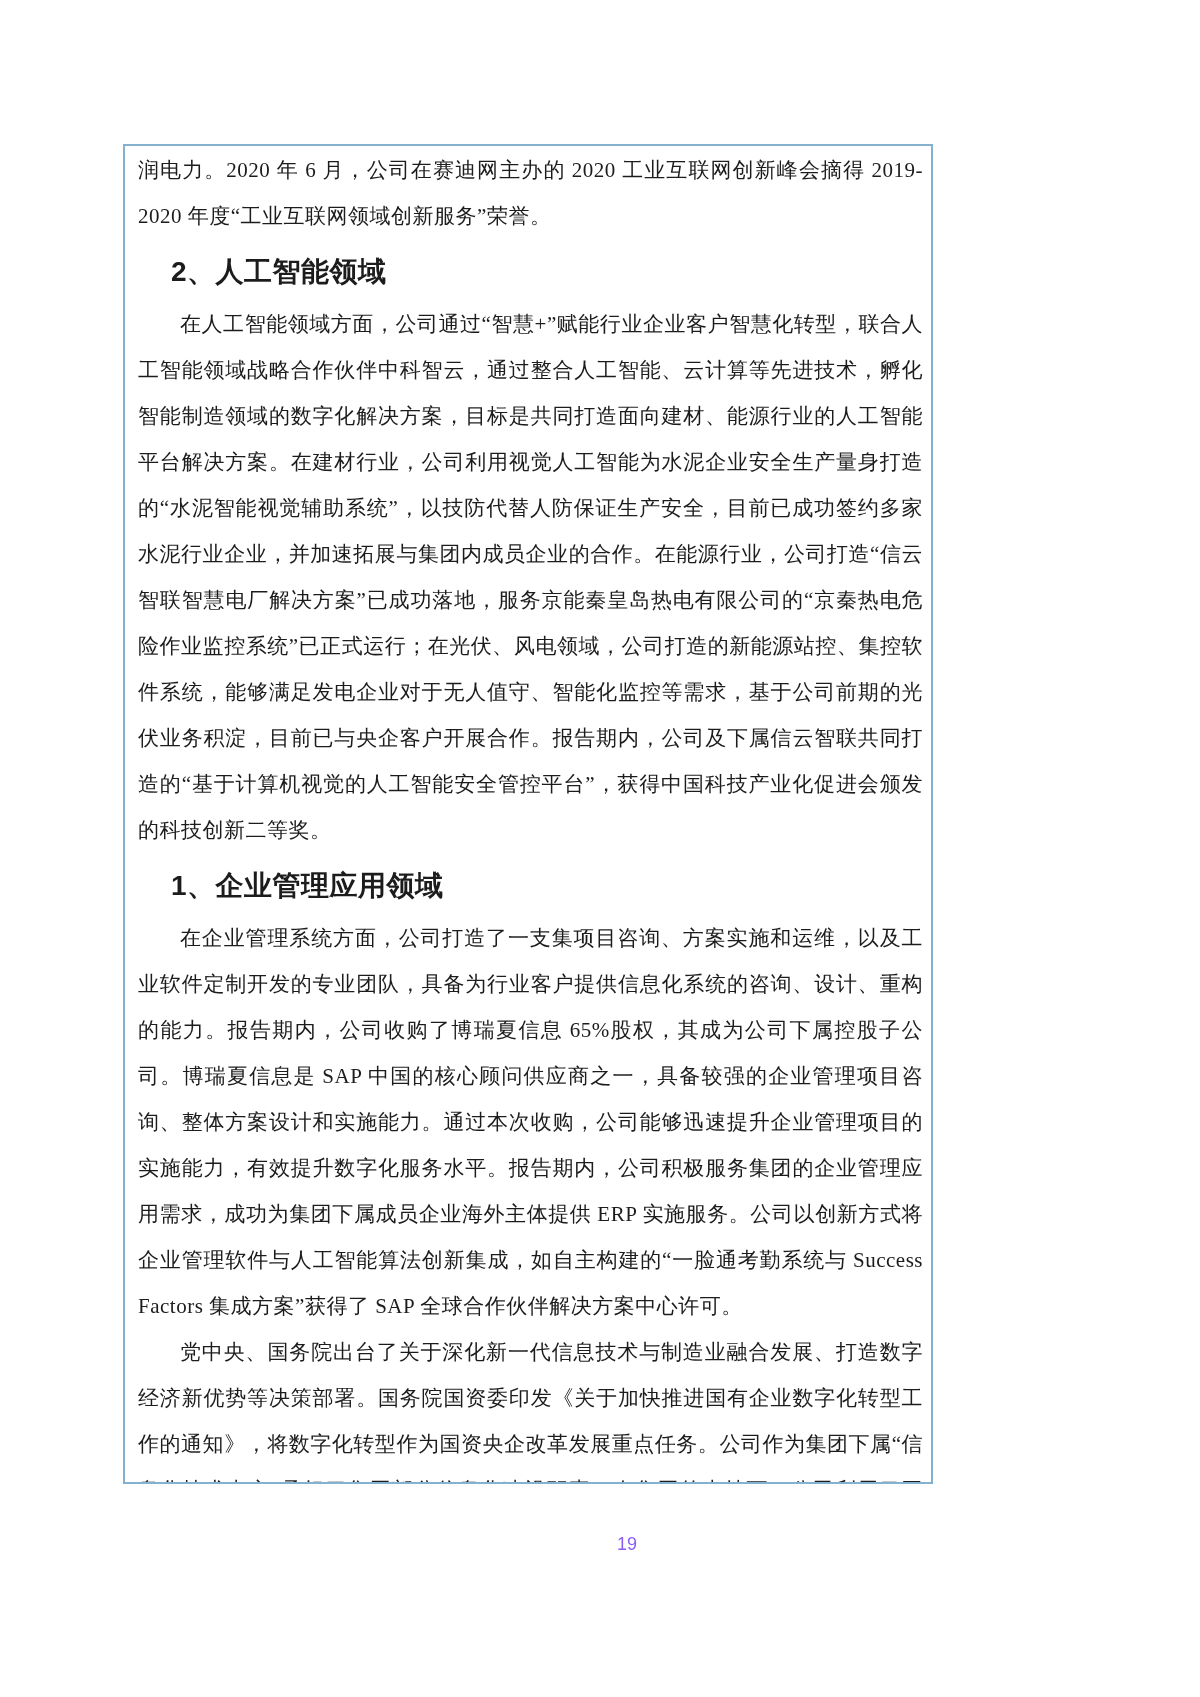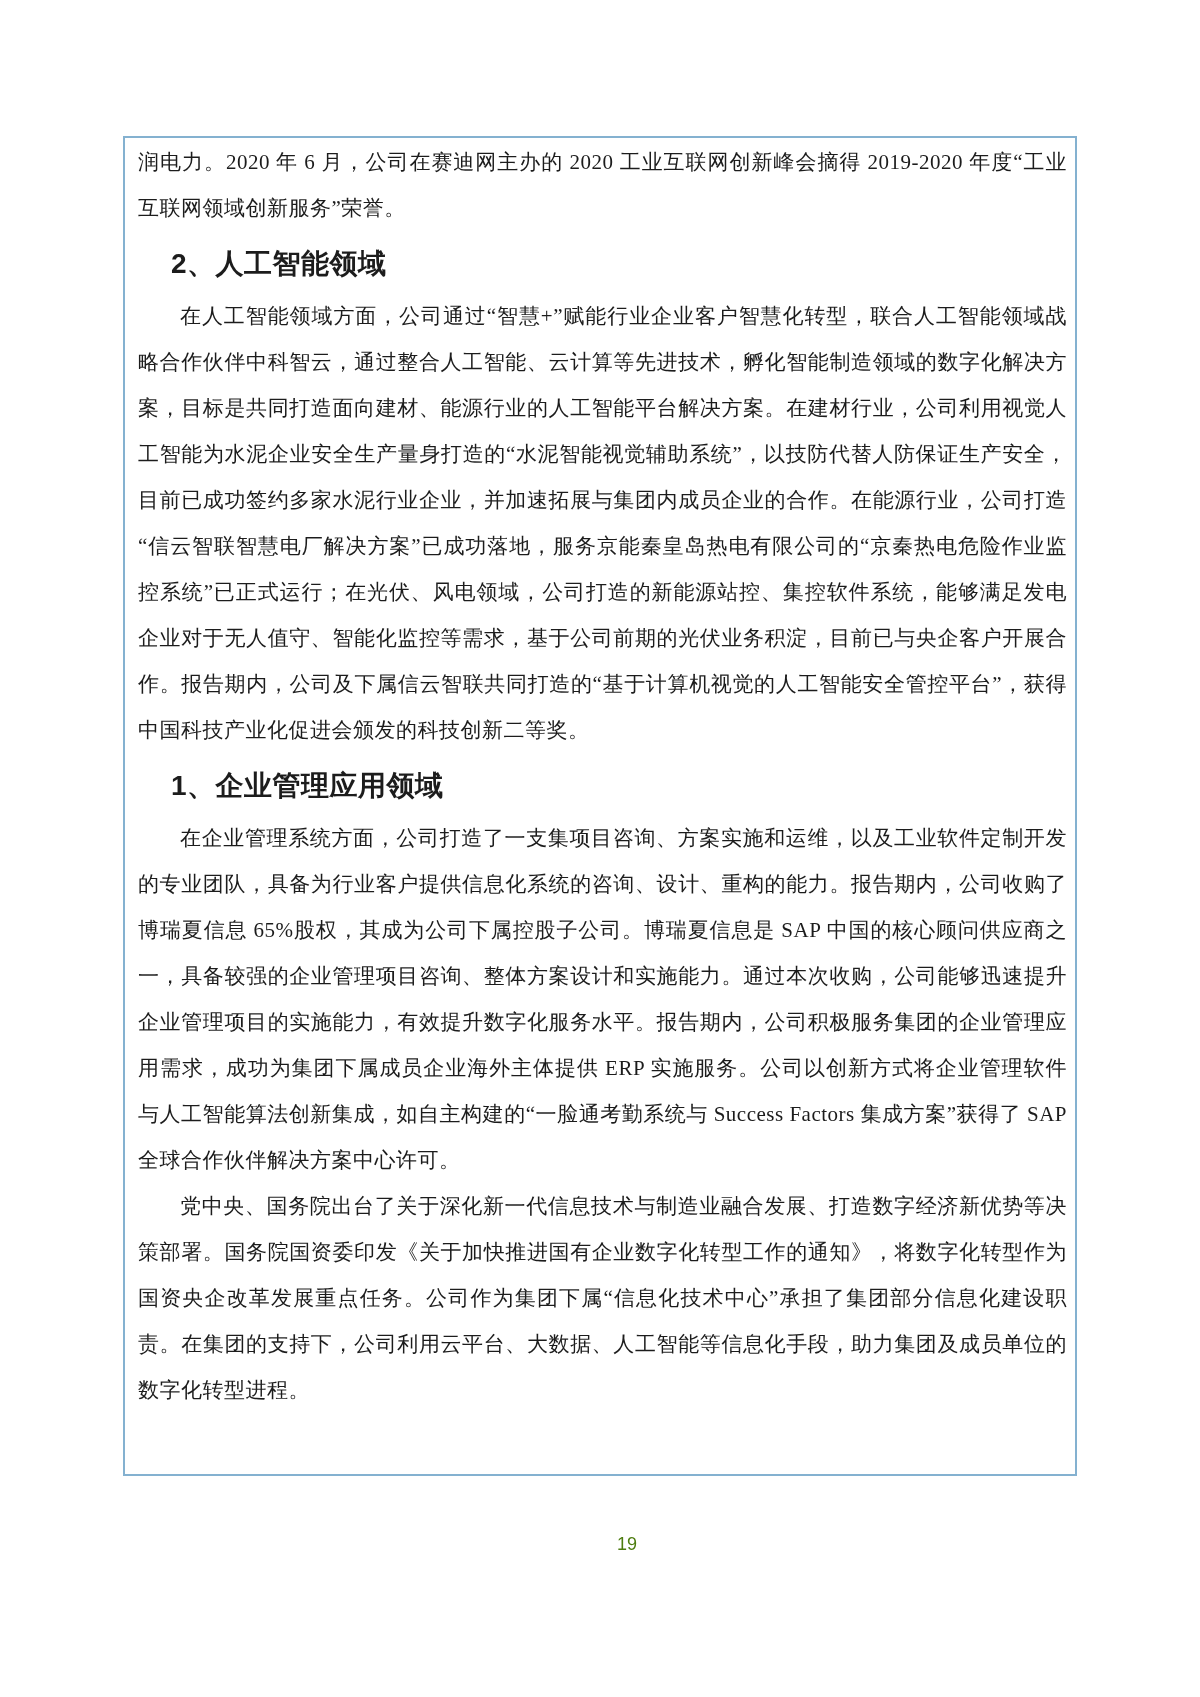--- a/index.html
+++ b/index.html
@@ -15,22 +15,22 @@
     width: 1200px;
     height: 1697px;
     position: relative;
     font-family: "Liberation Serif", "DejaVu Serif", serif;
     color: var(--text);
     overflow: hidden;
   }
   .content-box {
     position: absolute;
     left: 123px;
-    top: 136px;
-    width: 954px;
+    top: 144px;
+    width: 810px;
     height: 1340px;
     border: 2px solid var(--border);
     background: var(--page_bg);
     padding: 1px 8px 0 13px;
     overflow: hidden;
   }
   .para {
     font-size: 21px;
     line-height: 46px;
     text-align: justify;
@@ -51,21 +51,21 @@
   }
   .page-number {
     position: absolute;
     top: 1534px;
     left: 0;
     width: 100%;
     text-align: center;
     text-indent: 54px;
     font-family: "Liberation Sans", "DejaVu Sans", sans-serif;
     font-size: 18px;
-    color: #4d7c0f;
+    color: #8b5cf6;
   }
 </style>
 </head>
 <body>
 
 <div class="content-box">
   <p class="para">润电力。2020 年 6 月，公司在赛迪网主办的 2020 工业互联网创新峰会摘得 2019-2020 年度“工业互联网领域创新服务”荣誉。</p>
 
   <p class="heading">2、人工智能领域</p>
 

